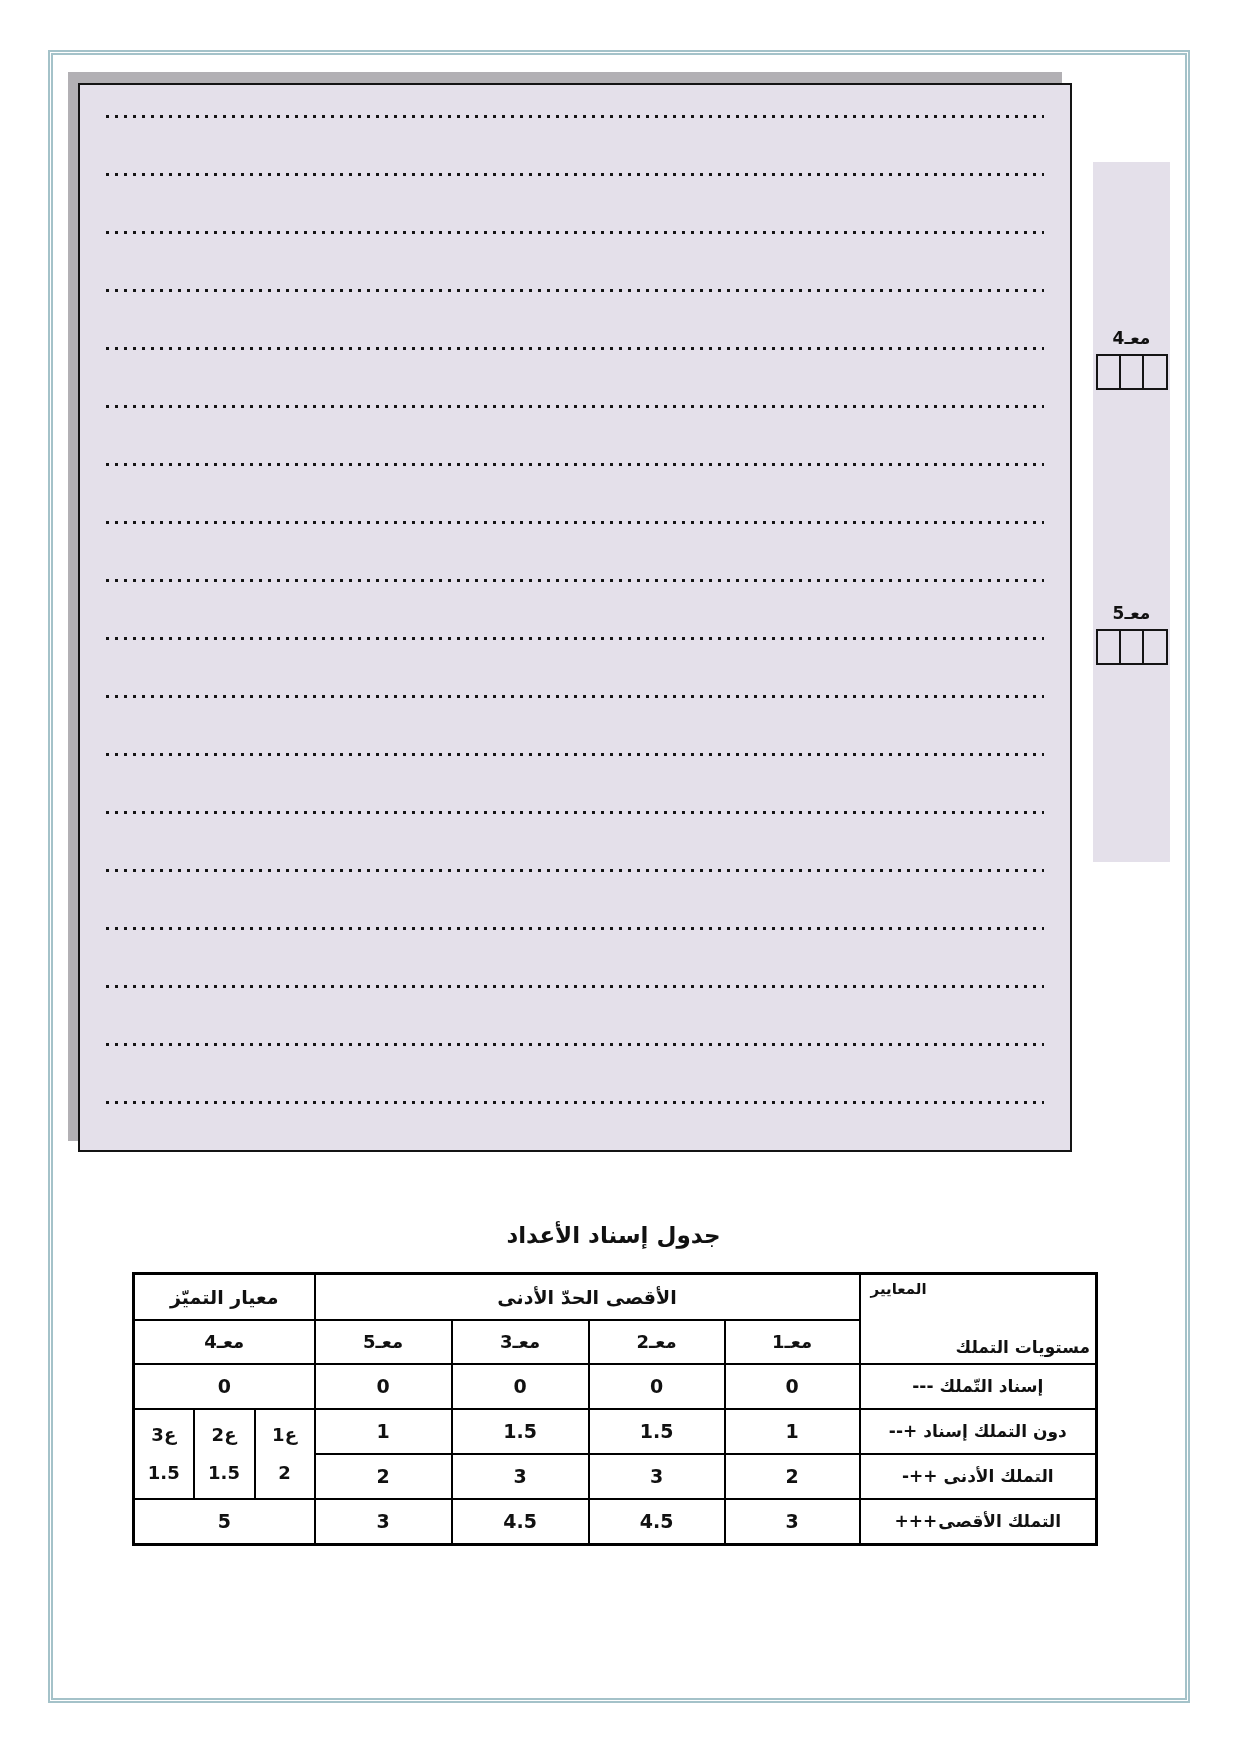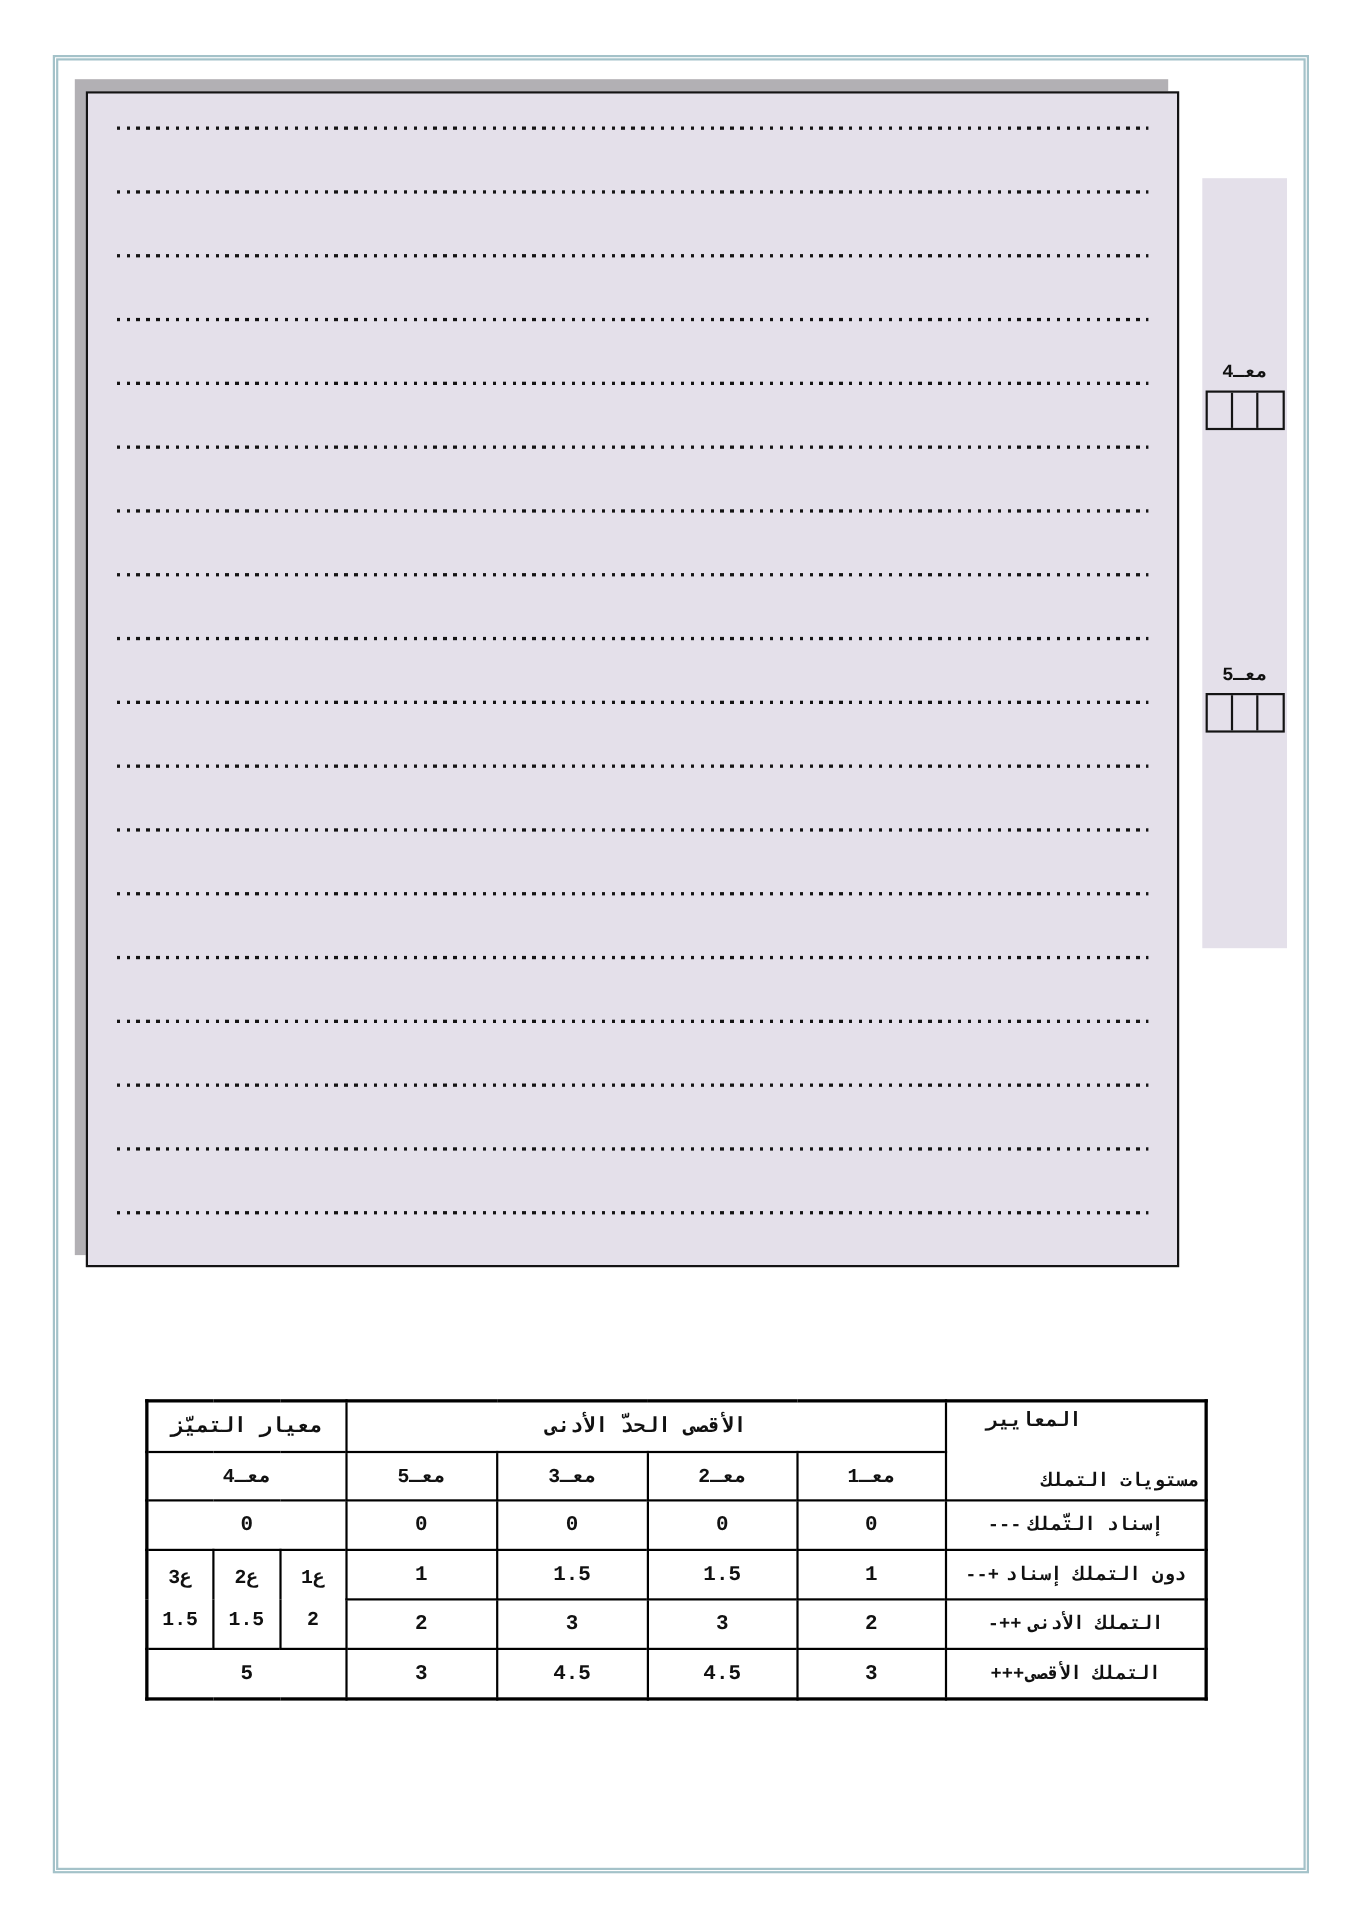--- a/index.html
+++ b/index.html
@@ -1,18 +1,18 @@
 <!DOCTYPE html>
 <html lang="ar"><head>
 <meta charset="utf-8">
 <style>
   html,body{margin:0;padding:0;background:#ffffff;}
   body{width:1240px;height:1755px;position:relative;overflow:hidden;
        font-family:"DejaVu Sans",sans-serif;color:#111;}
-  .canvas{position:absolute;inset:0;font-family:Liberation Mono, monospace;}
+  .canvas{position:absolute;inset:0;}
 
   
   .page-frame{position:absolute;left:48px;top:50px;width:1142px;height:1653px;
     box-sizing:border-box;border:5px double #a4c2c9;background:#ffffff;}
 
   
   .writing-box{position:absolute;left:78px;top:83px;width:994px;height:1069px;
     box-sizing:border-box;border:2px solid #141414;background:#e4e0ea;
     box-shadow:-10px -11px 0 0 #b2b0b4;}
   .lines{display:flex;flex-direction:column;gap:55px;padding:30px 26px 0 26px;}
@@ -36,21 +36,21 @@
     font-size:23px;font-weight:bold;direction:rtl;}
 
   
   table.score{position:absolute;left:132px;top:1272px;width:963px;
     border-collapse:collapse;table-layout:fixed;direction:rtl;
     font-weight:bold;font-size:18px;}
   table.score{border:3px solid #000;}
   table.score th,table.score td{border:2px solid #000;padding:0;box-sizing:border-box;
     text-align:center;vertical-align:middle;font-weight:bold;}
   th.corner{position:relative;}
-  th.corner .c-top{position:absolute;top:5px;left:10px;font-size:18px;margin-left:26px;}
+  th.corner .c-top{position:absolute;top:5px;left:10px;font-size:15px;}
   th.corner .c-bottom{position:absolute;bottom:6px;right:5px;font-size:17px;}
   th.grp{font-size:19px;}
   th.colh{font-size:18px;}
   td.lbl{text-align:right;padding-right:6px;font-size:17px;white-space:nowrap;}
   td.val{font-size:19px;}
   .marks{direction:ltr;unicode-bidi:bidi-override;display:inline-block;margin-right:6px;}
   .marks.tight{margin-right:1px;}
   td.sub{vertical-align:top;padding-top:5px;font-size:18px;line-height:38px;}
   tr.r1{height:46px;} tr.r2{height:44px;} tr.r3{height:45px;}
   tr.r4{height:45px;} tr.r5{height:45px;} tr.r6{height:46px;}
@@ -97,20 +97,21 @@
     <div class="marker" id="marker-m5">
       <div class="marker-label">معـ5</div>
       <div class="marker-box">
         <span class="cell"></span>
           <span class="cell"></span>
           <span class="cell"></span>
       </div>
     </div>
   </div>
 
+  <div class="table-title">جدول إسناد الأعداد</div>
 
   <table class="score" dir="rtl">
     <colgroup>
       <col style="width:237px">
         <col style="width:135px">
         <col style="width:136px">
       <col style="width:137px">
         <col style="width:137px">
       <col style="width:60px">
         <col style="width:61px">

